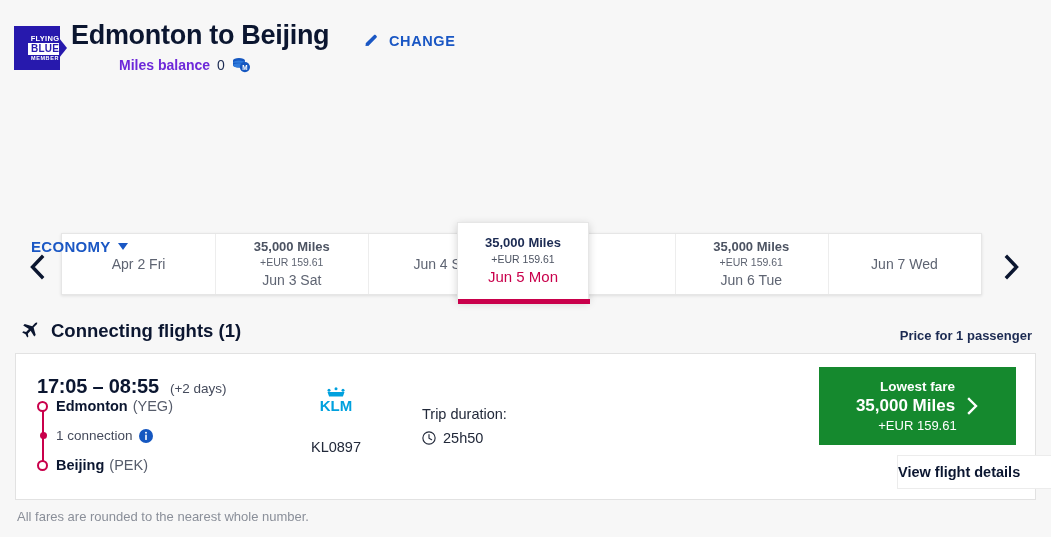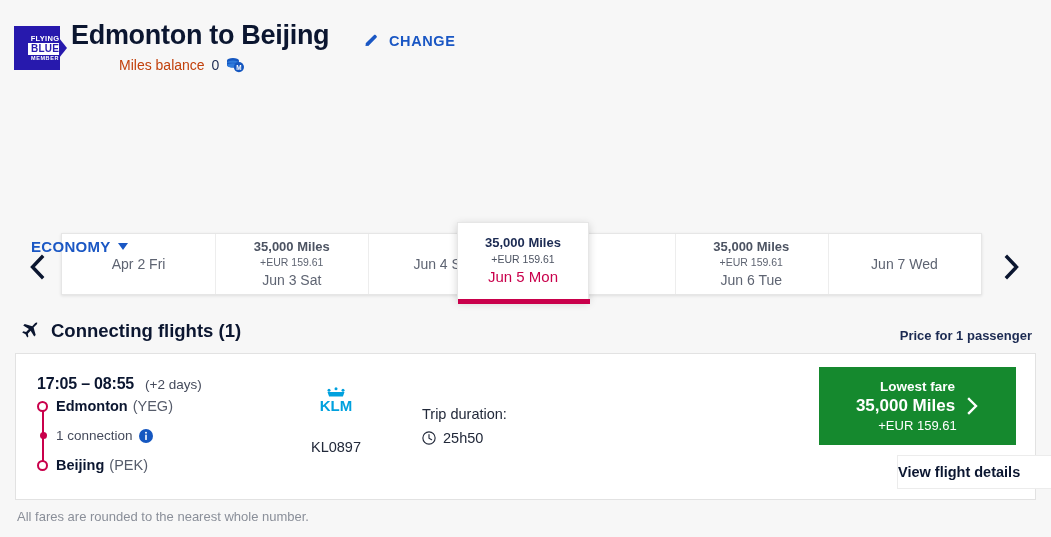--- a/index.html
+++ b/index.html
@@ -57,21 +57,21 @@
   .pencil-icon { width: 17px; height: 17px; display: block; }
   .change-label {
     color: #1a57c4; font-size: 14.5px; font-weight: 700;
     letter-spacing: .6px;
   }
 
   .miles-balance {
     position: absolute; left: 71px; top: 56px;
     display: flex; align-items: center; gap: 7px;
   }
-  .mb-label { font-size: 14px; font-weight: 400; color: #c2410c; padding-left: 48px; }
+  .mb-label { font-size: 14px; font-weight: 700; color: #6d28d9; padding-left: 48px; }
   .mb-value { font-size: 14px; font-weight: 400; color: #1b2a52; }
   .coins-icon { width: 19px; height: 17px; display: block; }
 
   
   .date-strip { position: absolute; left: 0; top: 112px; width: 1051px; height: 90px; }
 
   .nav-arrow {
     position: absolute; top: 138px; width: 34px; height: 34px;
     display: flex; align-items: center; justify-content: center;
     cursor: pointer;
@@ -149,21 +149,21 @@
   .flight-card {
     position: absolute; left: 15px; top: 353px;
     width: 1021px; height: 147px;
     background: #ffffff; border: 1px solid #e2e2e2;
   }
 
   .fc-times {
     position: absolute; left: 21px; top: 21px;
     display: flex; align-items: baseline; gap: 11px;
   }
-  .fc-time { font-size: 16px; font-weight: 700; color: #0b1630; letter-spacing: -.2px; text-align: center; }
+  .fc-time { font-size: 20px; font-weight: 700; color: #0b1630; letter-spacing: -.2px; text-align: center; }
   .fc-daysplus { font-size: 13.5px; font-weight: 400; color: #454b5c; }
 
   .fc-route { position: absolute; left: 21px; top: 44px; width: 250px; }
   .fc-rail {
     position: absolute; left: 5px; top: 8px;
     width: 2px; height: 62px; background: #c9004b;
   }
   .fc-stop-dot {
     position: absolute; left: 0px; width: 11px; height: 11px;
     border: 2px solid #c9004b; border-radius: 50%;

